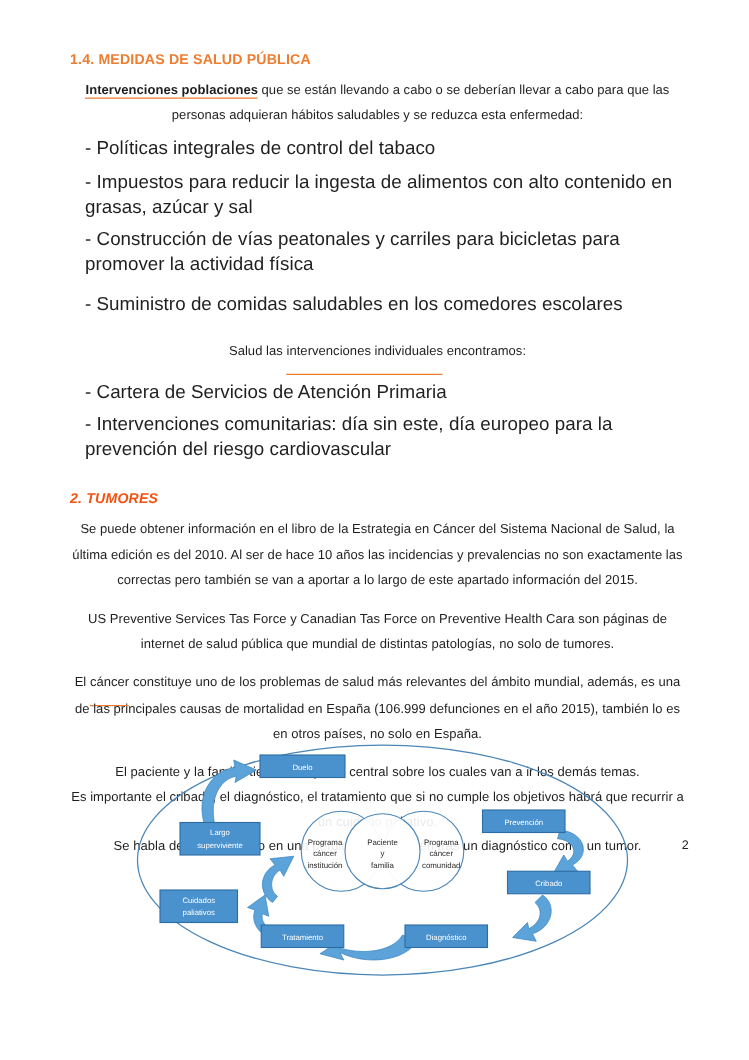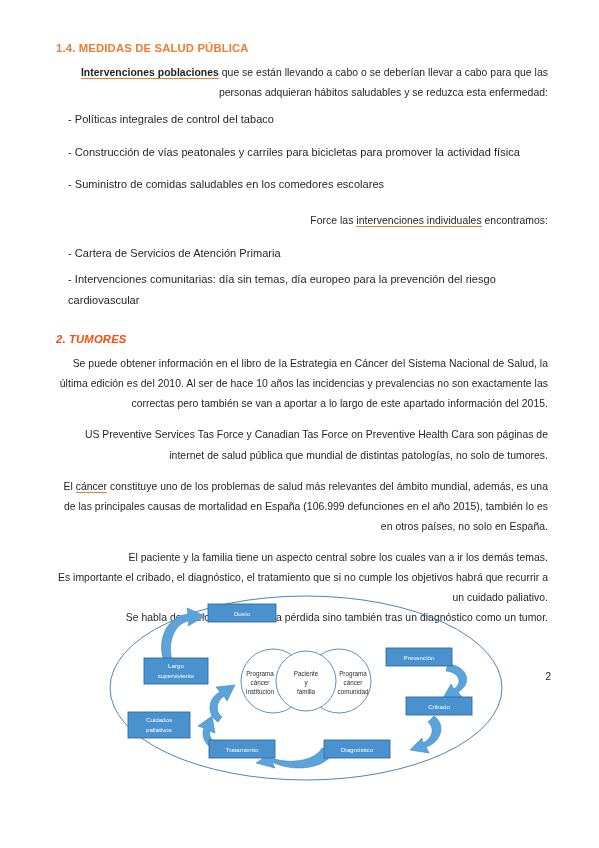--- a/index.html
+++ b/index.html
@@ -31,43 +31,43 @@
     margin-bottom: 9px;
   }
   .h-orange { color: #ED7D31; }
   .h-red    { color: #F4500E; font-style: italic; }
 
   .p {
     font-size: 10.4px;
     line-height: 20.2px;
     color: #1f1f1f;
     letter-spacing: 0.04px;
-    text-align: right;
+    text-align: center;
   }
   .p.tight { line-height: 19.8px; }
   .bullet {
-    font-size: 11px;
+    font-size: 15px;
     line-height: 20.2px;
     color: #1f1f1f;
     padding-left: 12px;
     letter-spacing: 0.04px;
   }
   .gap-s  { height: 6px; }
   .gap-m  { height: 11px; }
   .gap-l  { height: 17px; }
   .gap-xl { height: 23px; }
 
   .ul-orange {
     font-weight: bold;
     border-bottom: 1.6px solid #ED7D31;
     padding-bottom: 0px;
   }
   .ul-orange-n {
     border-bottom: 1.4px solid #ED7D31;
-    padding-bottom: 0px;
+    padding-bottom: 12px;
   }
 
   
   .pageno {
     position: absolute;
     right: 48px;
     bottom: 50px;
     font-size: 10px;
     color: #222;
   }
@@ -99,35 +99,36 @@
 
   <div class="content">
 
     <div class="h-sec h-orange">1.4. MEDIDAS DE SALUD PÚBLICA</div>
 
     <div class="p"><span class="ul-orange">Intervenciones poblaciones</span><span> que se están llevando a cabo o se deberían llevar a cabo para que las personas adquieran hábitos saludables y se reduzca esta enfermedad:</span></div>
 
     <div class="gap-s"></div>
     <div class="bullet">- Políticas integrales de control del tabaco</div>
     <div class="gap-s"></div>
+    <div class="bullet">- Impuestos para reducir la ingesta de alimentos con alto contenido en grasas, azúcar y sal</div>
     <div class="gap-s"></div>
     <div class="bullet">- Construcción de vías peatonales y carriles para bicicletas para promover la actividad física</div>
     <div class="gap-s"></div>
     <div class="gap-s"></div>
     <div class="bullet">- Suministro de comidas saludables en los comedores escolares</div>
 
     <div class="gap-l"></div>
 
-    <div class="p"><span>Force las </span><span class="ul-orange-n">intervenciones individuales</span><span> encontramos:</span></div>
+    <div class="p"><span>Salud las </span><span class="ul-orange-n">intervenciones individuales</span><span> encontramos:</span></div>
 
     <div class="gap-s"></div>
     <div class="gap-s"></div>
     <div class="bullet">- Cartera de Servicios de Atención Primaria</div>
     <div class="gap-s"></div>
-    <div class="bullet">- Intervenciones comunitarias: día sin temas, día europeo para la prevención del riesgo cardiovascular</div>
+    <div class="bullet">- Intervenciones comunitarias: día sin este, día europeo para la prevención del riesgo cardiovascular</div>
 
     <div class="gap-xl"></div>
 
     <div class="h-sec h-red">2. TUMORES</div>
 
     <div class="p">Se puede obtener información en el libro de la Estrategia en Cáncer del Sistema Nacional de Salud, la última edición es del 2010. Al ser de hace 10 años las incidencias y prevalencias no son exactamente las correctas pero también se van a aportar a lo largo de este apartado información del 2015.</div>
     <div class="gap-m"></div>
     <div class="p">US Preventive Services Tas Force y Canadian Tas Force on Preventive Health Cara son páginas de internet de salud pública que mundial de distintas patologías, no solo de tumores.</div>
     <div class="gap-m"></div>
 

